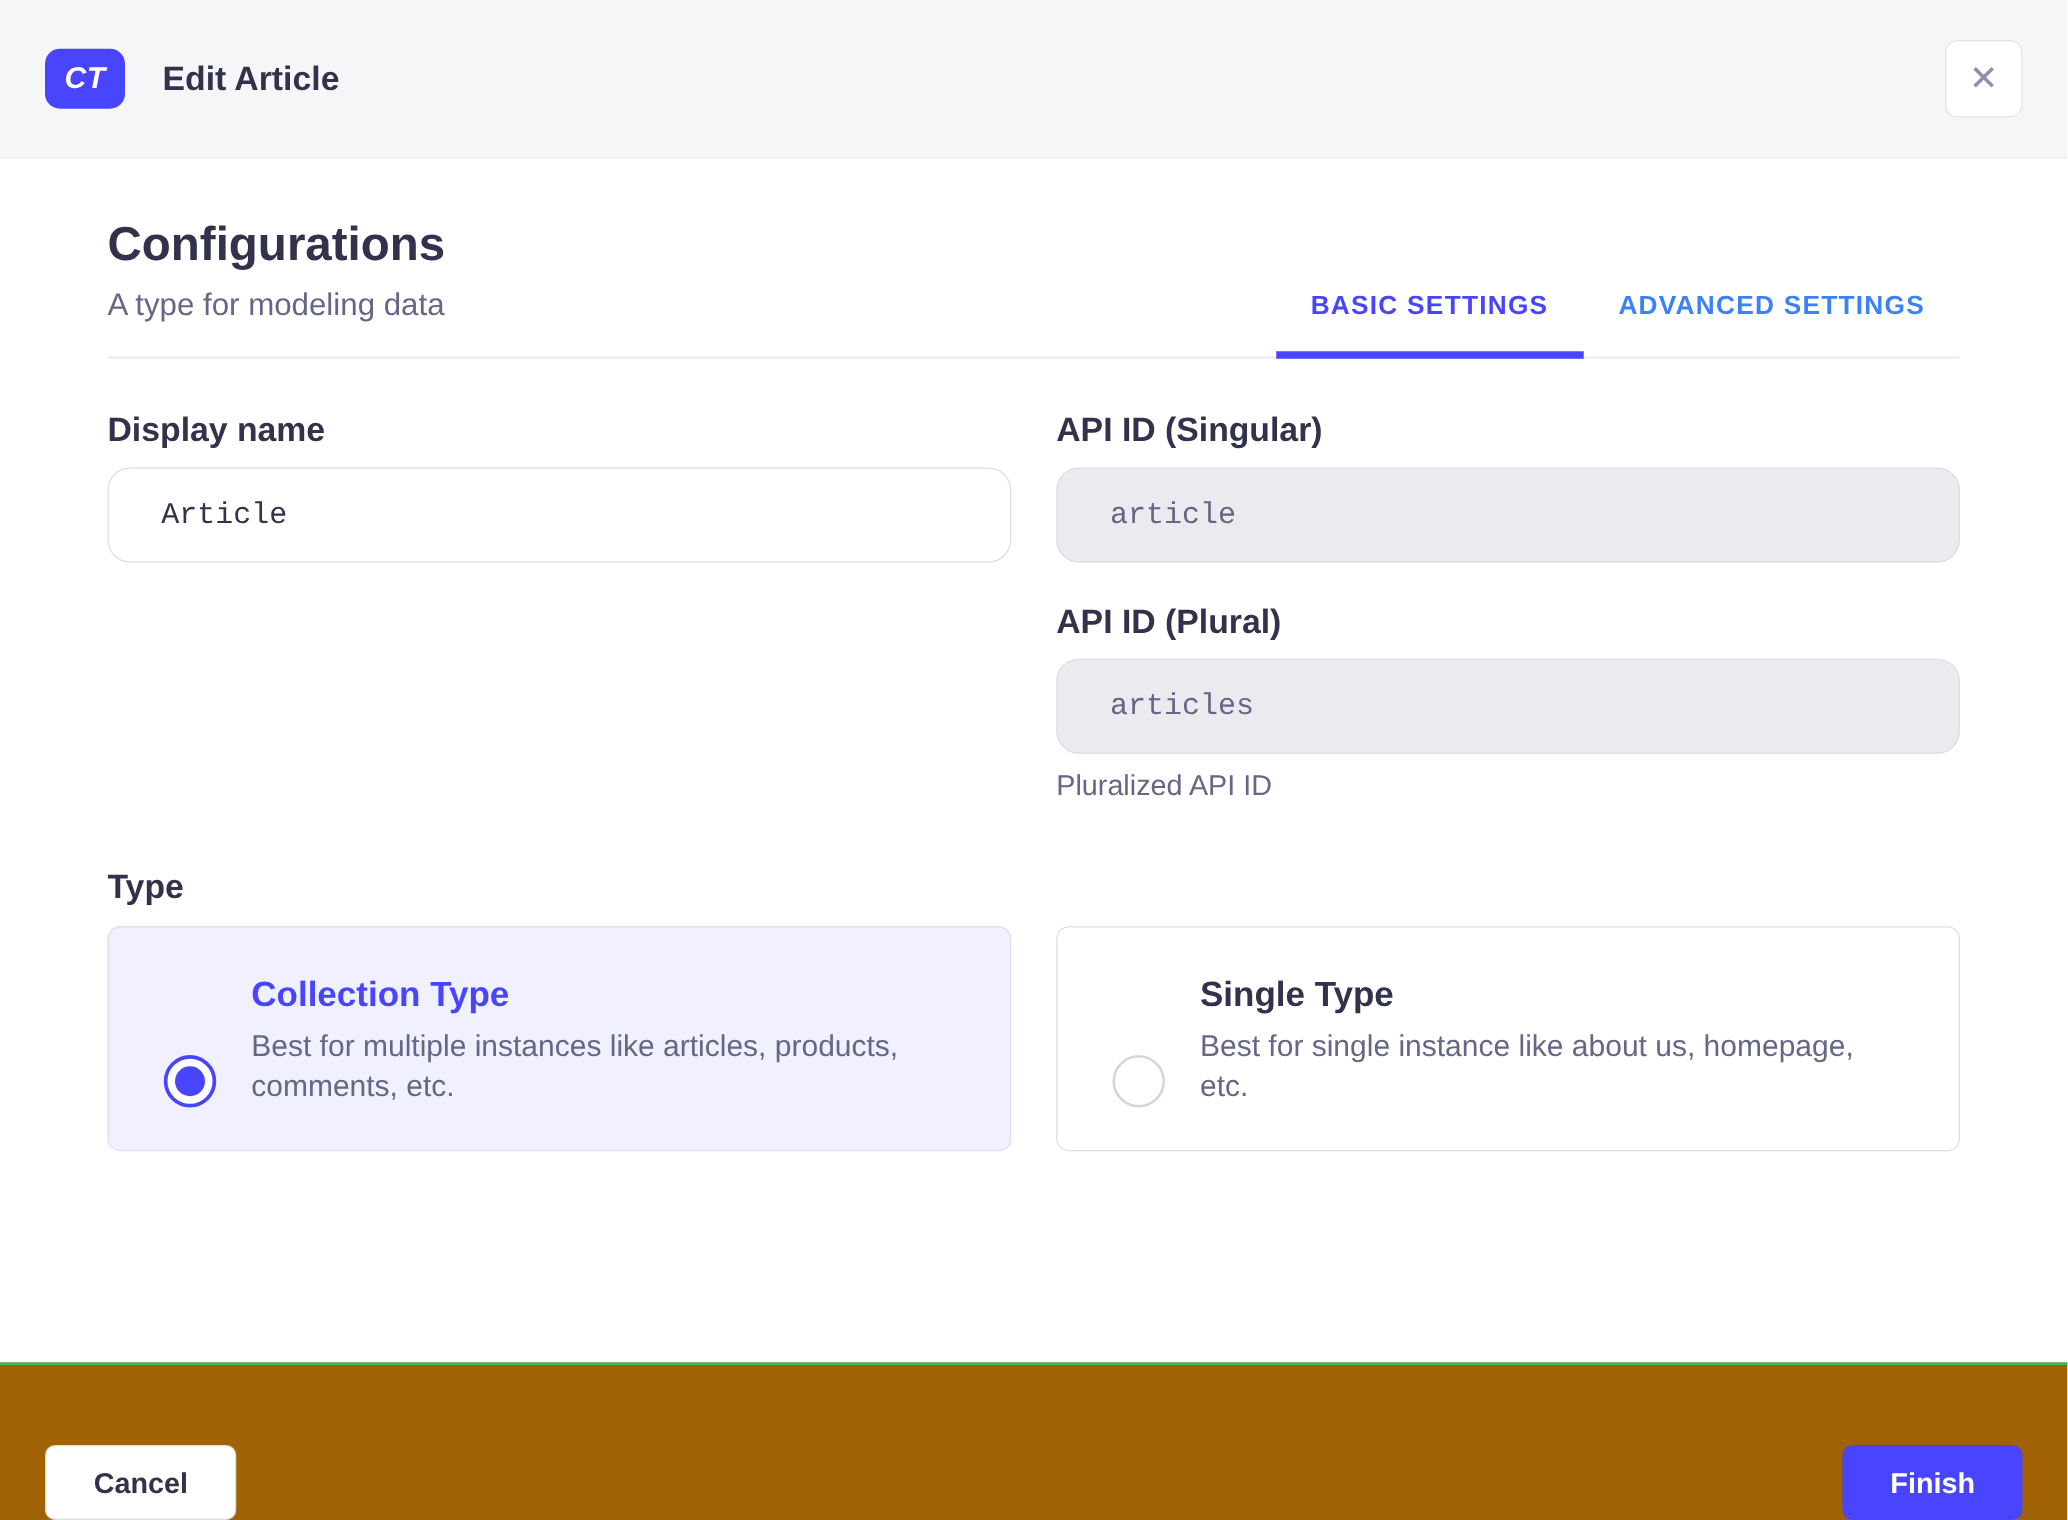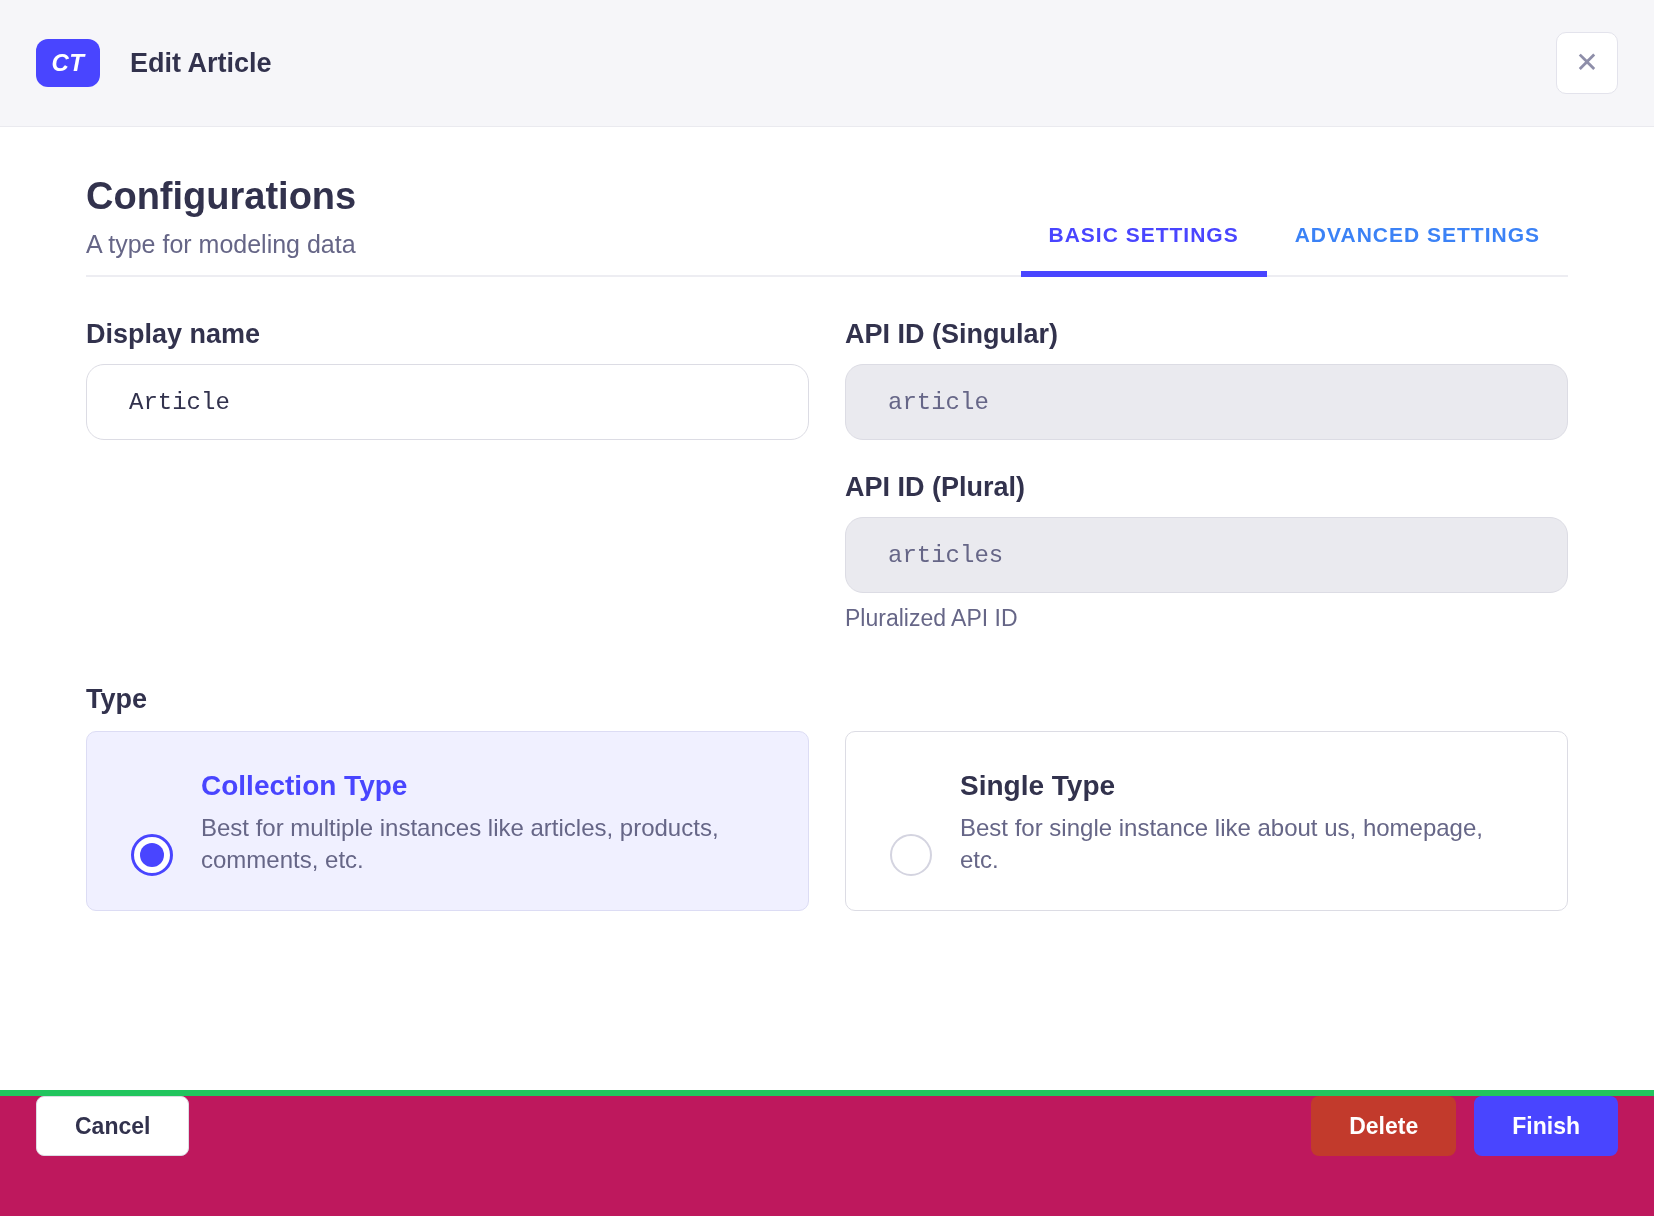--- a/index.html
+++ b/index.html
@@ -58,21 +58,21 @@
     background: #ffffff;
     padding: 48px 86px 0;
     overflow: hidden;
   }
   .section-head {
     display: flex;
     justify-content: space-between;
     align-items: flex-end;
     border-bottom: 2px solid #ededf2;
   }
-  .titles { padding-bottom: 16px; }
+  .titles { padding-bottom: 26px; }
   .section-title { font-size: 38px; font-weight: bold; color: #32324d; }
   .section-subtitle { margin-top: 12px; font-size: 25px; color: #666687; }
   .tabs { display: flex; }
   .tab {
     position: relative;
     padding: 0 28px 28px;
     font-size: 21px;
     font-weight: bold;
     letter-spacing: 1px;
     color: #3b82f6;
@@ -167,24 +167,24 @@
   .card-desc {
     margin-top: 10px;
     font-size: 24px;
     line-height: 32px;
     color: #666687;
   }
 
   
   .modal-footer {
     flex: 0 0 126px;
-    background: #be185d;
-    border-top: 6px solid #22c55e;
-    display: flex;
-    align-items: flex-start;
+    background: #a16207;
+    border-top: 2px solid #22c55e;
+    display: flex;
+    align-items: flex-end;
     justify-content: space-between;
     padding: 0 36px;
   }
   .btn {
     height: 60px;
     border-radius: 8px;
     font-family: inherit;
     font-size: 23px;
     font-weight: bold;
     padding: 0 38px;
@@ -273,18 +273,17 @@
           </span>
         </div>
 
       </div>
     </div>
   </div>
 
   <div class="modal-footer">
     <button class="btn btn-cancel">Cancel</button>
     <div class="footer-right">
-      <button class="btn btn-delete">Delete</button>
       <button class="btn btn-finish">Finish</button>
     </div>
   </div>
 
 </div>
 
 </body></html>

